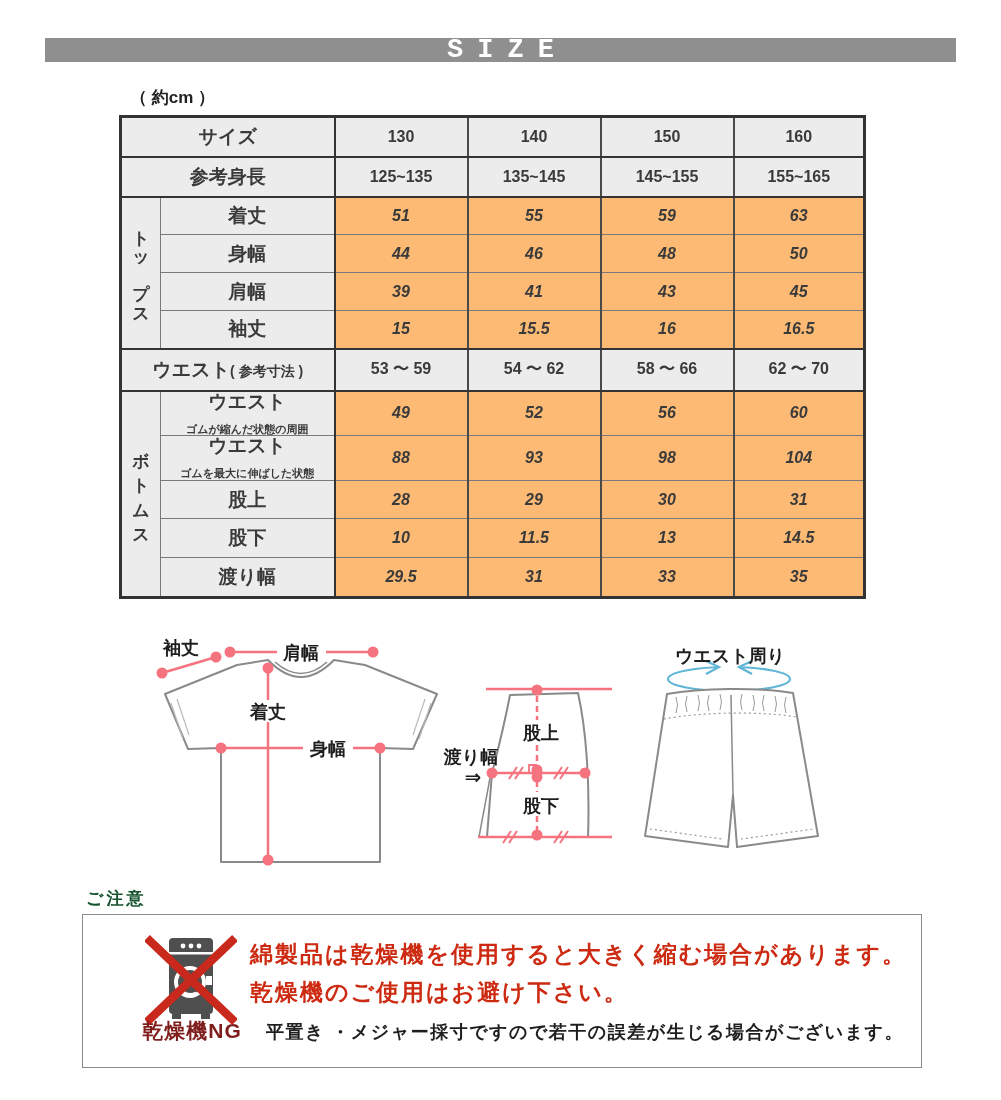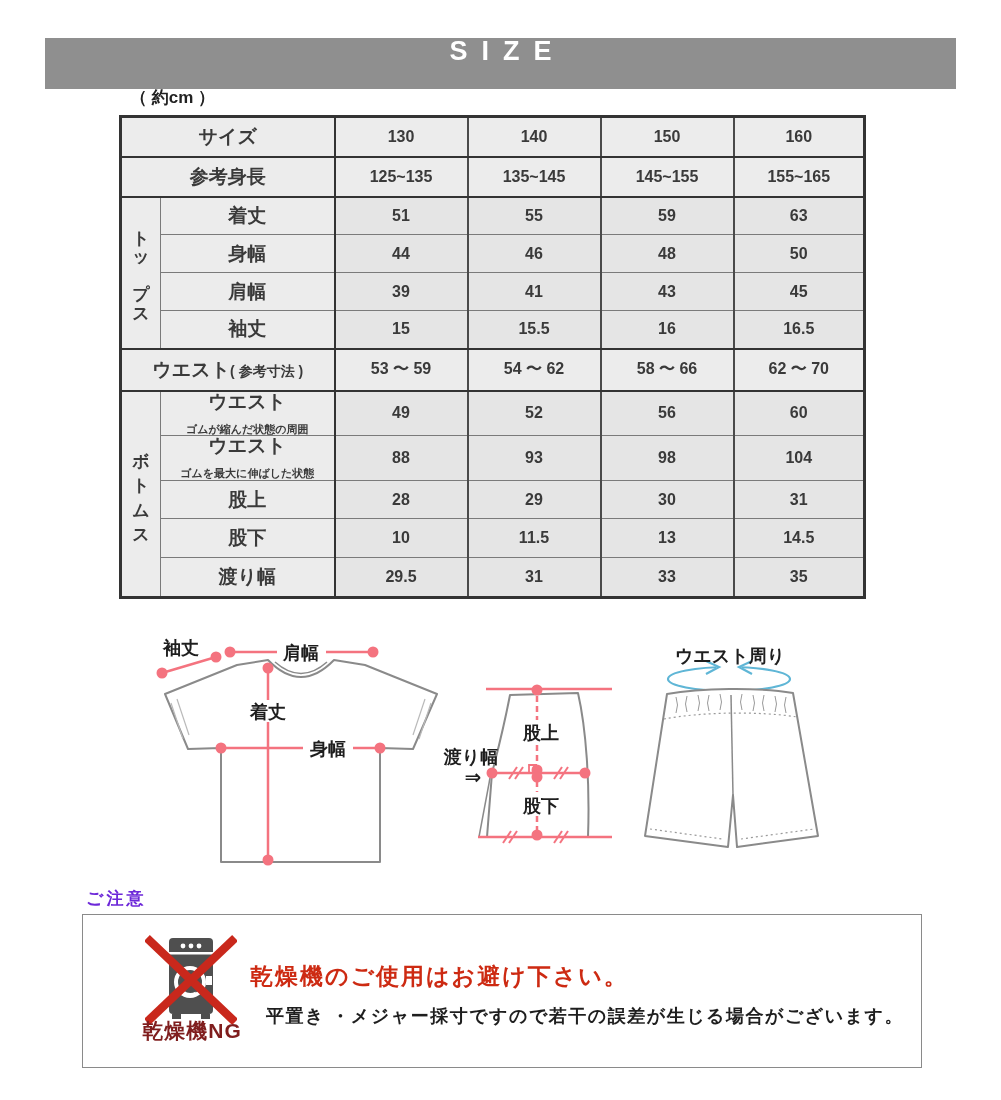--- a/index.html
+++ b/index.html
@@ -3,22 +3,22 @@
 <meta charset="utf-8">
 <style>
   html,body { margin:0; padding:0; background:#fff; }
   .page {
     position:relative; width:1001px; height:1100px; background:#fff;
     font-family:"Liberation Sans","DejaVu Sans",sans-serif; color:#333;
     overflow:hidden;
   }
   
   .banner {
-    position:absolute; left:45px; top:38px; width:911px; height:51px;
-    background:#8f8f8f; display:flex; justify-content:center;
+    position:absolute; left:45px; top:38px; width:911px; height:24px;
+    background:#8f8f8f; display:flex; align-items:center; justify-content:center;font-family:Liberation Mono, monospace;
   }
   .banner span {
     color:#fff; font-size:27px; font-weight:bold; letter-spacing:14px;
     padding-left:14px; line-height:1;
   }
   
   .unit-note {
     position:absolute; left:130px; top:86px; font-size:17px; font-weight:bold; color:#222;
   }
   
@@ -26,21 +26,21 @@
     position:absolute; left:119px; top:115px; width:744px;
     border-collapse:collapse; table-layout:fixed;
     border:3px solid #333;
   }
   .size-table td {
     border:1px solid #7a7a7a; text-align:center; vertical-align:middle;
     font-weight:bold; color:#3a3a3a; padding:0;
   }
   .size-table td.vline { border-left:2px solid #4a4a4a; }
   .size-table td.gray { background:#ececec; }
-  .size-table td.white { background:#e5e5e5; }
+  .size-table td.white { background:#fdba74;font-style:italic; }
   .size-table td.bb2 { border-bottom:2px solid #333; }
   .size-table td.br2 { border-right:2px solid #333; }
   .size-table .lab { font-size:19px; }
   .size-table .val { font-size:16px; }
   .size-table .lab-sub { font-size:11px; line-height:1.1; display:block; margin-top:11px; }
   .size-table .lab-main { display:block; line-height:1.05; }
   .size-table .note-small { font-size:14px; }
   .size-table .grp { background:#ececec; }
   .vtext {
     writing-mode:vertical-rl; text-orientation:upright; letter-spacing:0.38em;
@@ -48,37 +48,37 @@
   }
   tr.h40 { height:40px; } tr.h38 { height:38px; } tr.h39 { height:39px; }
   tr.h42 { height:42px; } tr.h45 { height:45px; }
   
   .diagrams { position:absolute; left:0; top:618px; }
   .diagrams text { font-family:"Liberation Sans","DejaVu Sans",sans-serif; font-weight:bold; fill:#1e1e1e; font-size:18px; }
   .diagrams text.arr { font-size:20px; }
   
   .notice-heading {
     position:absolute; left:86px; top:887px; font-size:17px; font-weight:bold;
-    letter-spacing:3px; color:#6d28d9;
+    letter-spacing:3px; color:#14532d;
   }
   .notice-box {
     position:absolute; left:82px; top:914px; width:838px; height:152px;
     border:1px solid #8a8a8a; background:#fff;
   }
   .ng-icon { position:absolute; left:145px; top:930px; }
   .ng-label {
     position:absolute; left:136px; top:1017px; width:112px; text-align:center;
     color:#7f1d1d; font-size:21px; font-weight:bold; letter-spacing:1px;
   }
   .notice-text { position:absolute; left:250px; top:940px; width:670px; }
   .notice-text p { margin:0; }
   .notice-text .red {
     color:#cd2a12; font-size:23px; font-weight:bold; letter-spacing:2px; line-height:28px;
   }
-  .notice-text .red.l2 { margin-top:22px; }
+  .notice-text .red.l2 { margin-top:10px; }
   .notice-text .note {
     margin-top:14px; color:#1e1e1e; font-size:18px; font-weight:bold; letter-spacing:1.5px;text-align:center;
   }
 </style>
 </head>
 <body>
 
 <div class="page">
 
   <div class="banner">
@@ -318,17 +318,18 @@
         <rect x="56" y="84" width="9" height="5" fill="#4f4f4f"></rect>
     </g>
     <g stroke="#c9281c" stroke-width="8.5" stroke-linecap="square">
       <line x1="5" y1="11" x2="87" y2="89"></line>
       <line x1="87" y1="11" x2="5" y2="89"></line>
     </g>
   </svg>
   <div class="ng-label">乾燥機NG</div>
 
   <div class="notice-text">
+    <p class="red">綿製品は乾燥機を使用すると大きく縮む場合があります。</p>
     <p class="red l2">乾燥機のご使用はお避け下さい。</p>
     <p class="note">平置き ・メジャー採寸ですので若干の誤差が生じる場合がございます。</p>
   </div>
 
 </div>
 
 </body></html>

